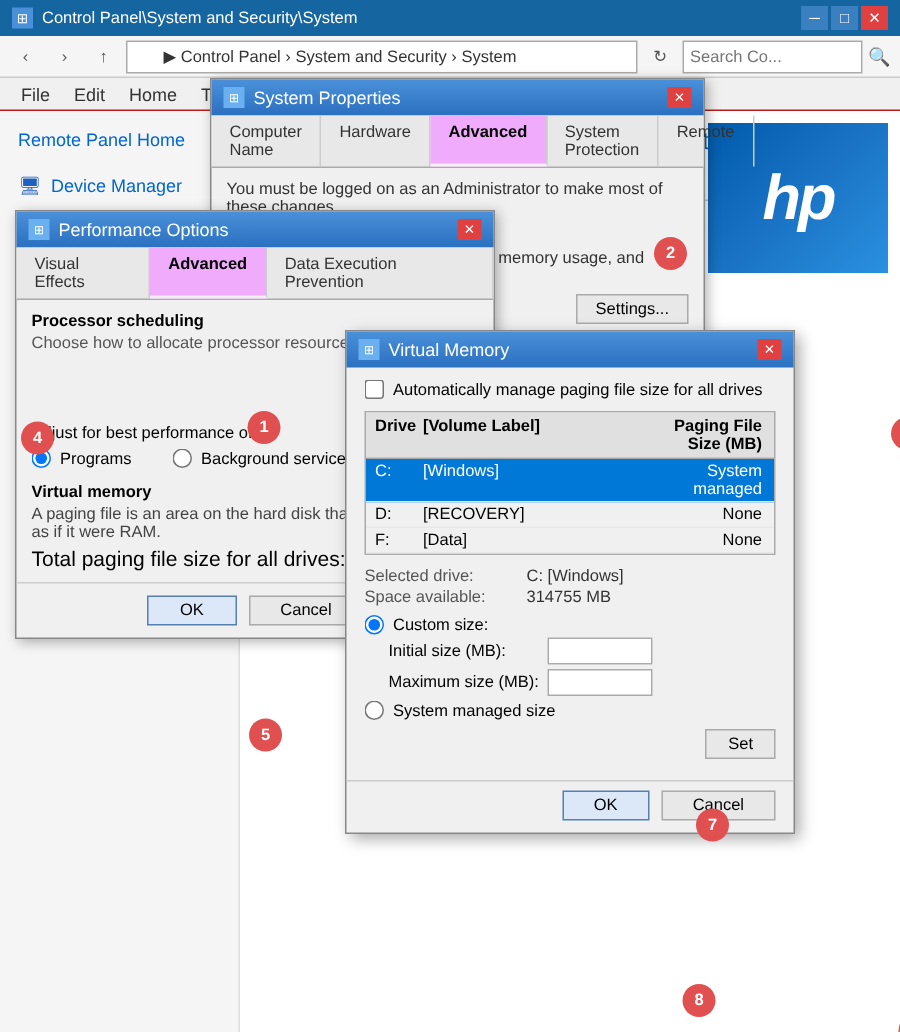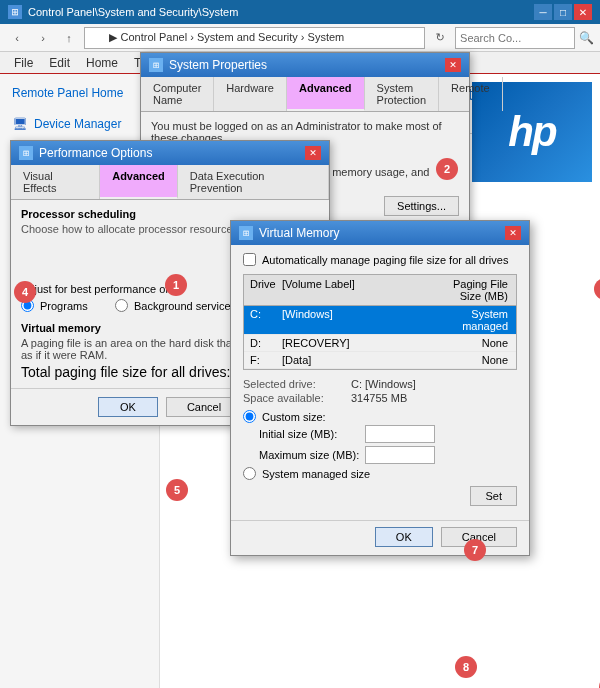--- a/index.html
+++ b/index.html
@@ -350,21 +350,21 @@
       font-size: 11px;
     }
     .vm-table-section {
       border: 1px solid #aaa;
       margin-bottom: 8px;
     }
     .vm-table-header {
       display: flex;
       background: #e0e0e0;
       border-bottom: 1px solid #aaa;
-      font-weight: 400;
+      font-weight: 700;
       font-size: 11px;
     }
     .vm-table-header .col { padding: 3px 6px; }
     .vm-table-row {
       display: flex;
       font-size: 11px;
       border-bottom: 1px solid #e8e8e8;
     }
     .vm-table-row.selected { background: #0078d7; color: white; }
     .vm-table-row .col { padding: 2px 6px; }

